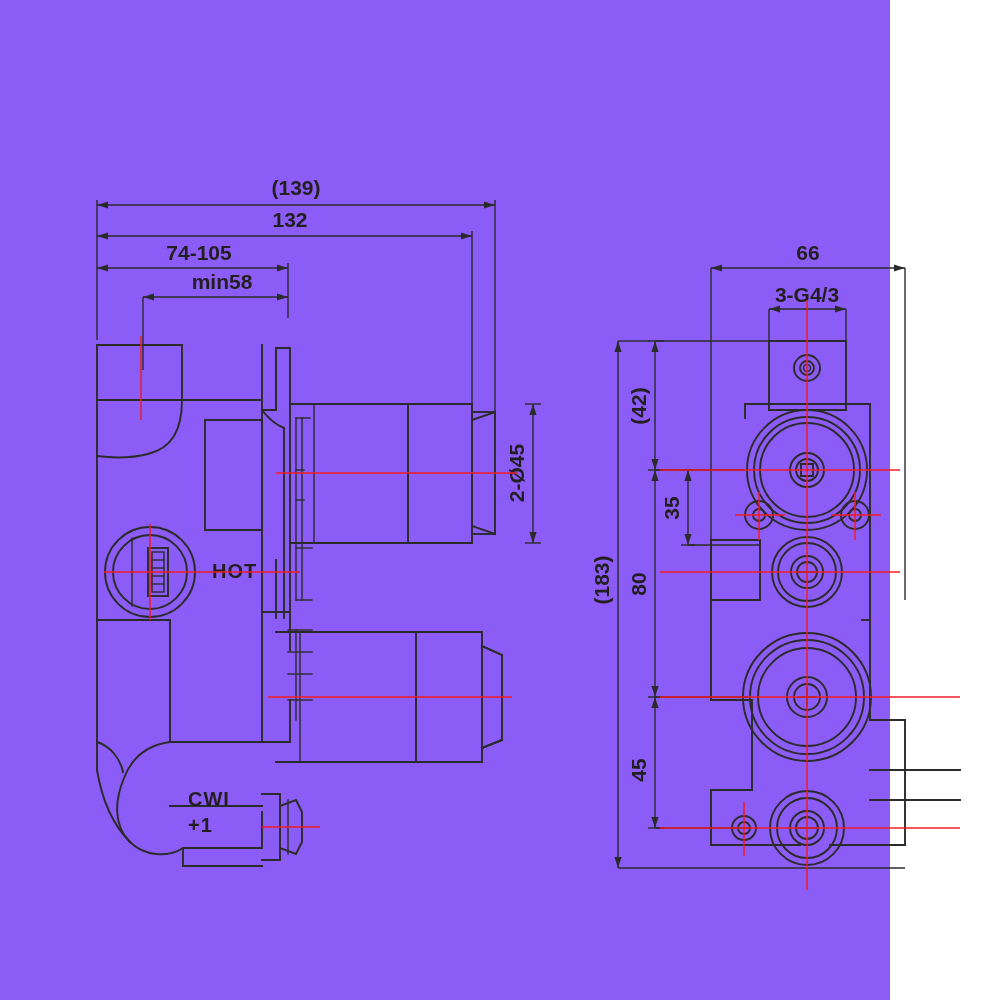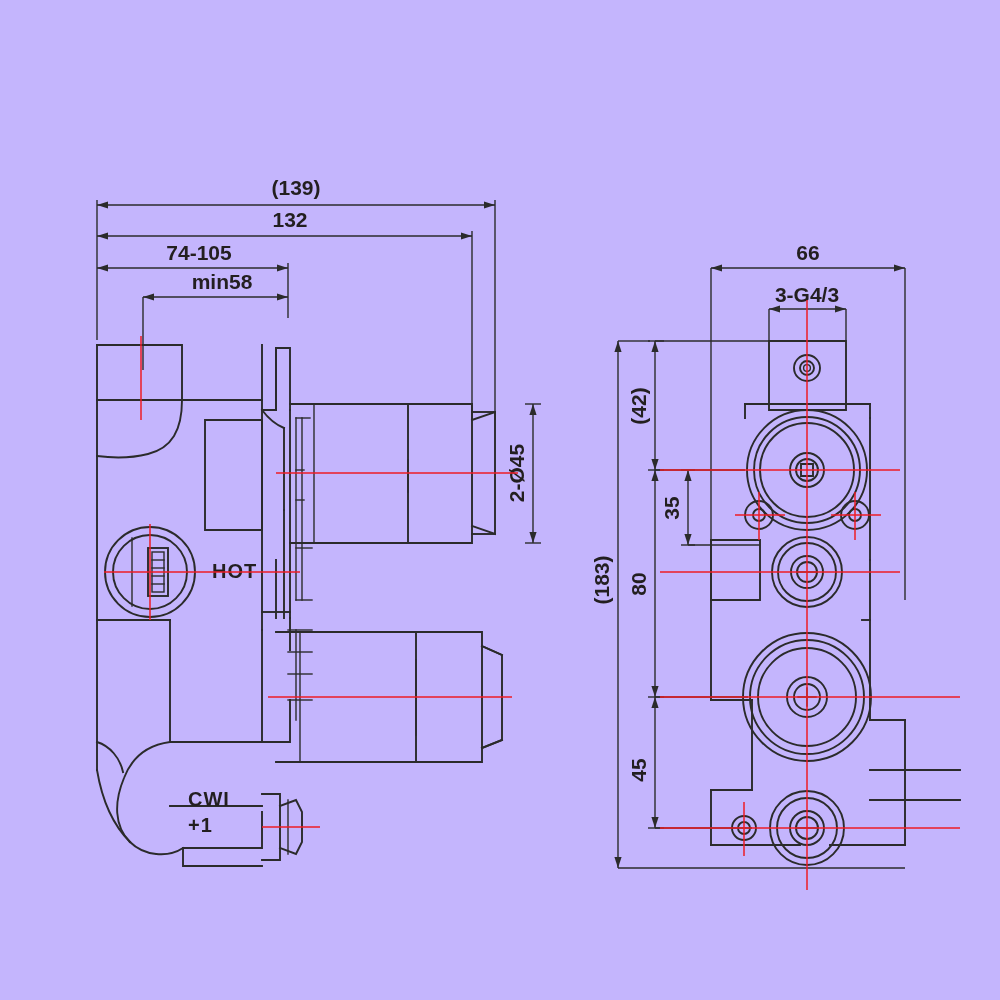--- a/index.html
+++ b/index.html
@@ -2,21 +2,21 @@
 <html><head>
 <meta charset="utf-8">
 <title>Technical Drawing</title>
 <style>
   html,body{margin:0;padding:0;background:#ffffff;}
   body{
     width:1000px;height:1000px;overflow:hidden;
     font-family:"Liberation Sans", sans-serif;
     color:#231f20;position:relative;
   }
-  #sheet{position:absolute;left:0;top:0;width:1000px;height:1000px;background:#c4b5fd;}
+  #sheet{position:absolute;left:0;top:0;width:890px;height:1000px;background:#8b5cf6;}
   svg{display:block;}
   .ln{fill:none;stroke:#2b2b2b;stroke-width:1.9;stroke-linecap:square;stroke-linejoin:miter;}
   .ln-thin{fill:none;stroke:#2b2b2b;stroke-width:1.4;stroke-linecap:square;}
   .dim{fill:none;stroke:#2b2b2b;stroke-width:1.4;stroke-linecap:butt;}
   .ctr{fill:none;stroke:#ee1c25;stroke-width:1.5;stroke-linecap:butt;}
   .dimtxt{font-family:"Liberation Sans", sans-serif;font-size:21px;font-weight:bold;fill:#231f20;}
   .lbltxt{font-family:"Liberation Sans", sans-serif;font-size:20px;font-weight:bold;fill:#231f20;letter-spacing:1px;}
   .arw{fill:#2b2b2b;stroke:none;}
 </style>
 </head>

